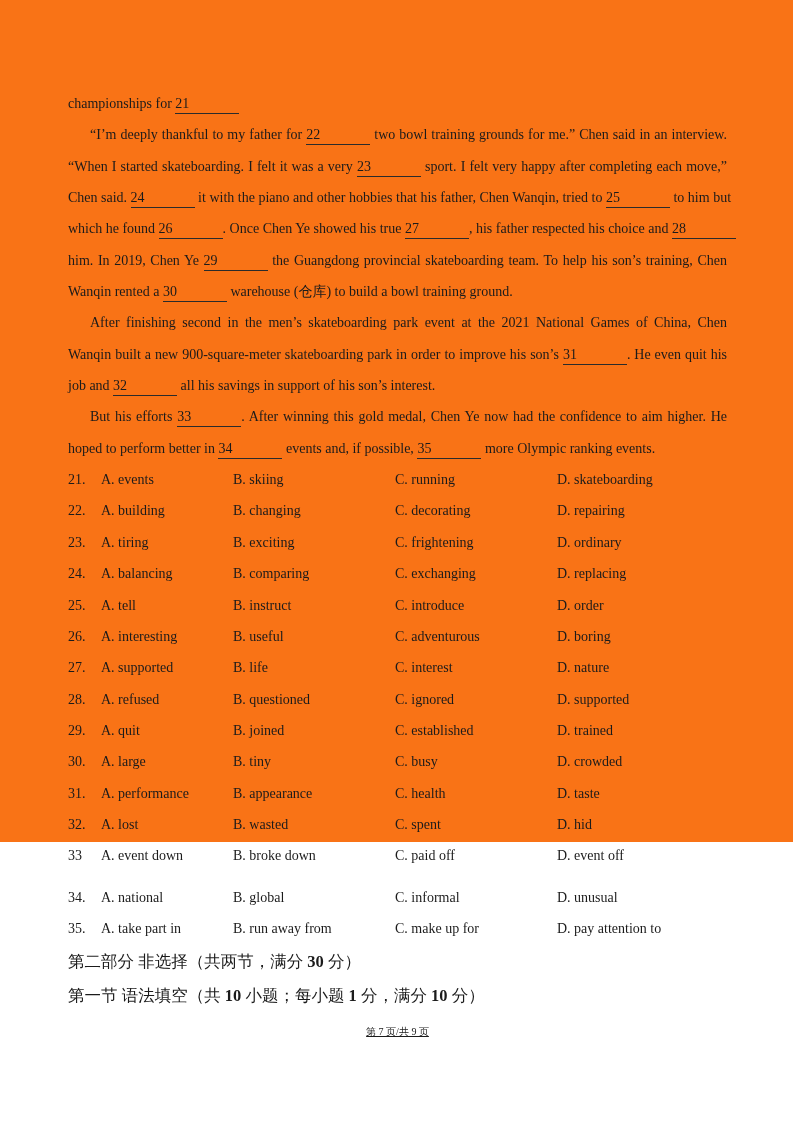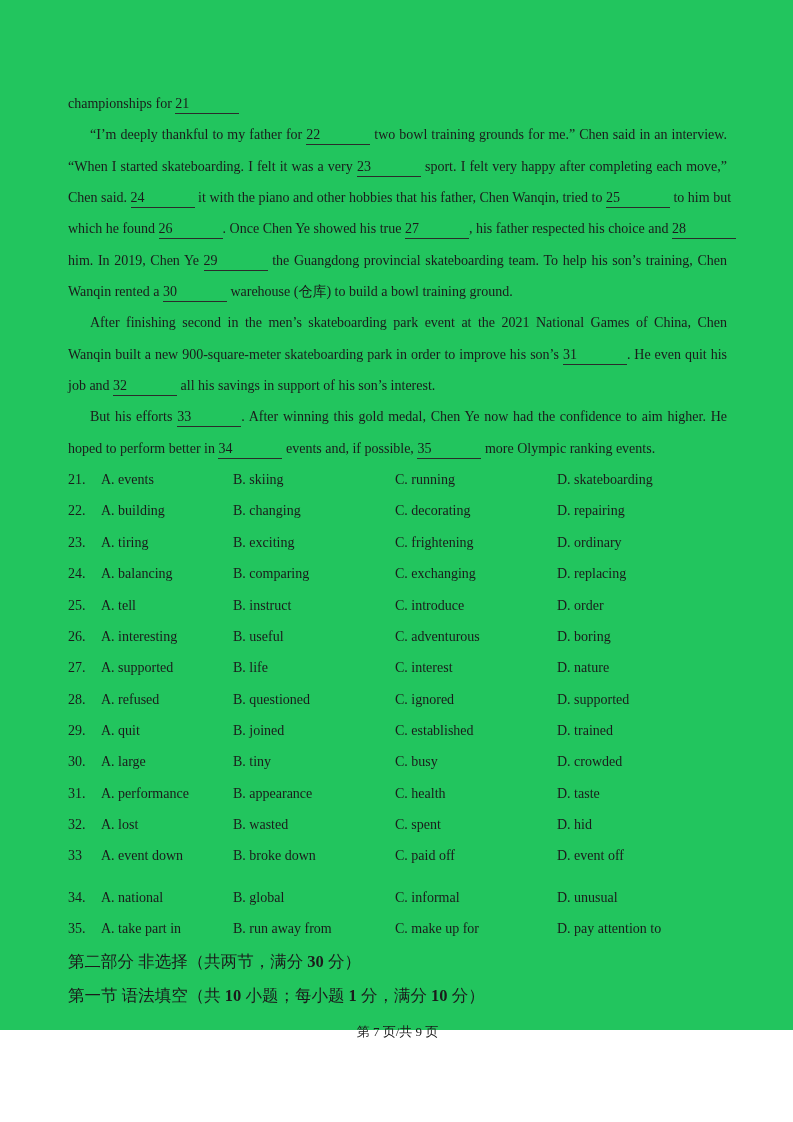--- a/index.html
+++ b/index.html
@@ -4,23 +4,23 @@
 <style>
   html, body { margin: 0; padding: 0; background: #ffffff; }
   body {
     width: 793px; height: 1122px;
     font-family: "Liberation Serif", "DejaVu Serif", serif;
     color: #1b1b1b;
     overflow: hidden;
   }
   #page {
     box-sizing: border-box;
-    width: 793px; height: 1030px;
+    width: 793px; height: 842px;
     padding: 88px 66px 0 68px;
-    background: #22c55e;
+    background: #f97316;
   }
   
   .line {
     font-size: 14px;
     line-height: 31.35px;
     height: 31.35px;
     text-align: justify;
     text-align-last: justify;
     white-space: nowrap;
     overflow: visible;
@@ -51,22 +51,23 @@
     line-height: 34px;
     height: 34px;
     font-family: "Liberation Serif", "DejaVu Serif", serif;
     white-space: nowrap;
   }
   .cn-h b { font-weight: bold; }
   
   .footer {
     margin-top: 8px;
     text-align: center;
-    font-size: 13px;
+    font-size: 10px;
     line-height: 22px;
+    text-decoration: underline;
   }
 </style>
 </head>
 <body>
 
 <div id="page">
   <div id="passage">
       <div class="line last">championships for <span class="blank">21</span></div>
       <div class="line indent">“I’m deeply thankful to my father for <span class="blank">22</span> two bowl training grounds for me.” Chen said in an interview.</div>
       <div class="line">“When I started skateboarding. I felt it was a very <span class="blank">23</span> sport. I felt very happy after completing each move,”</div>

